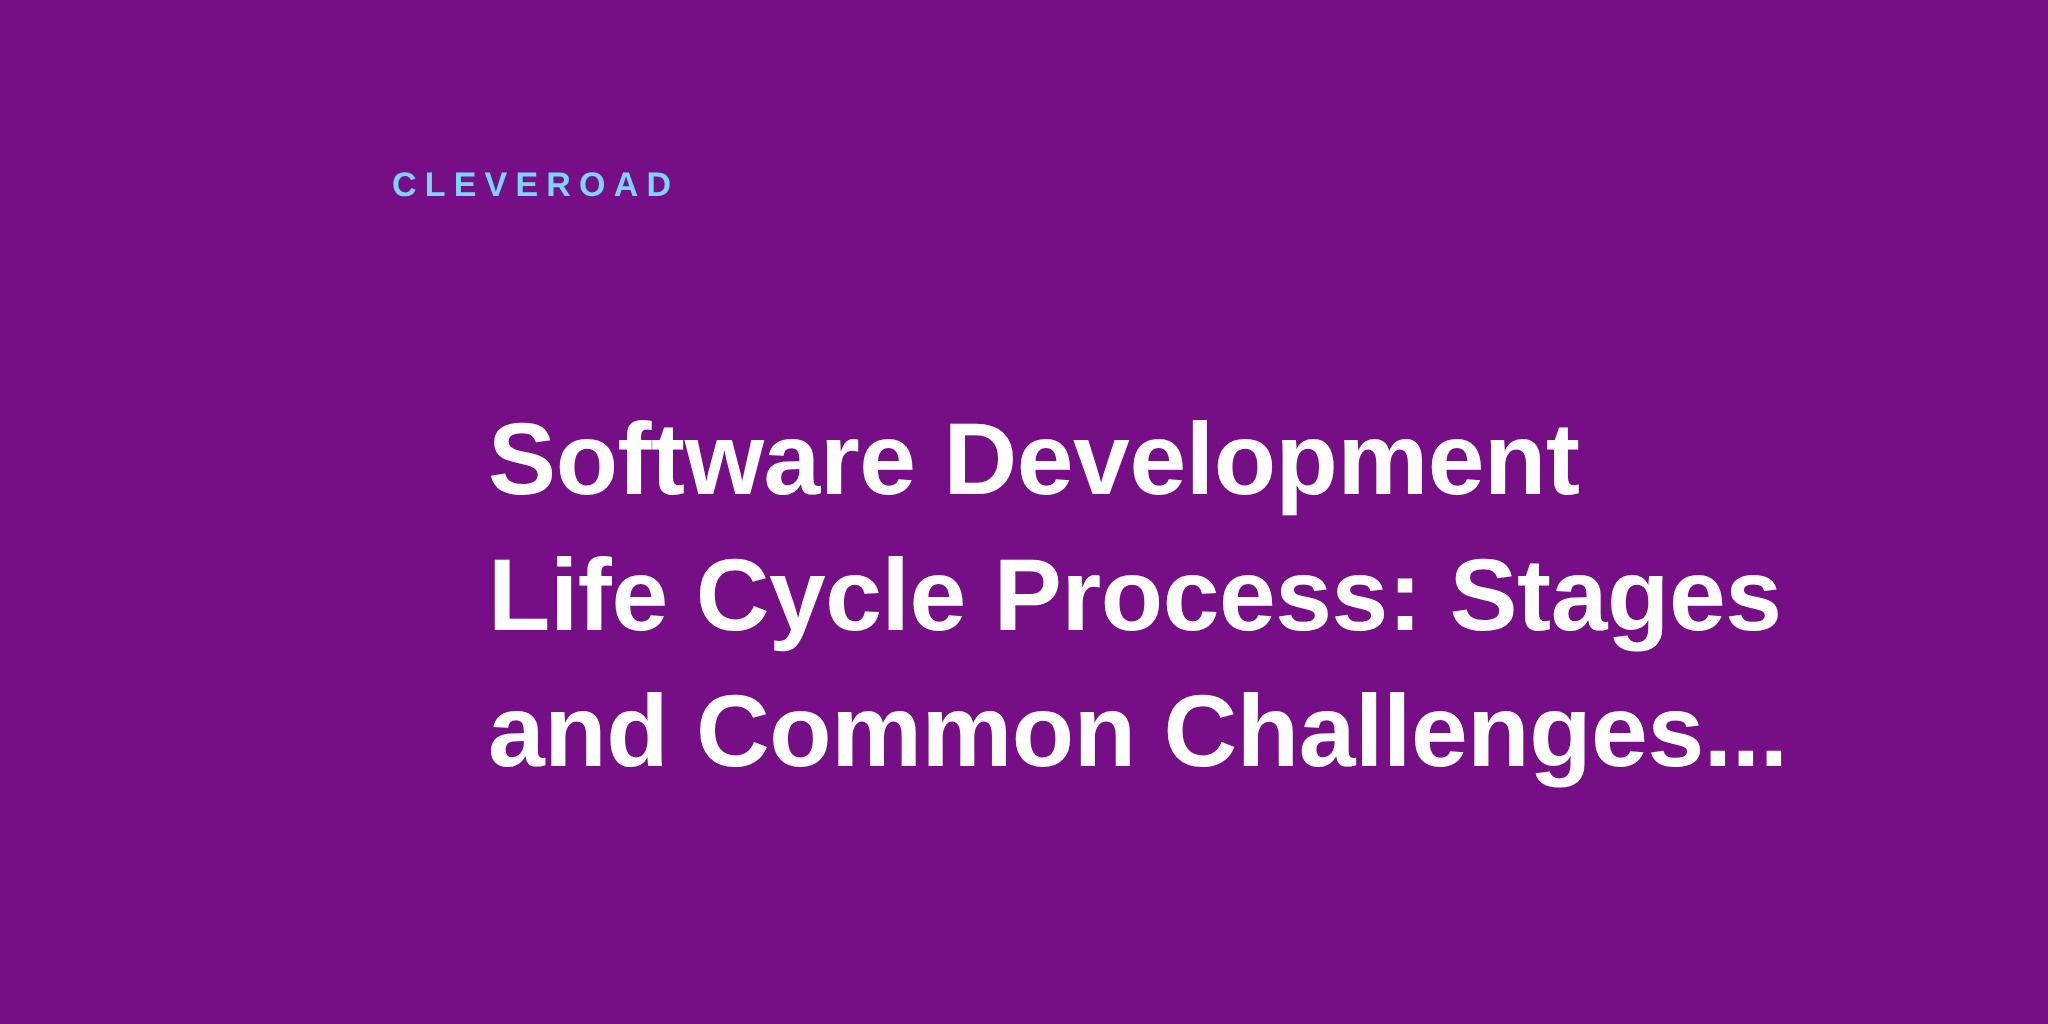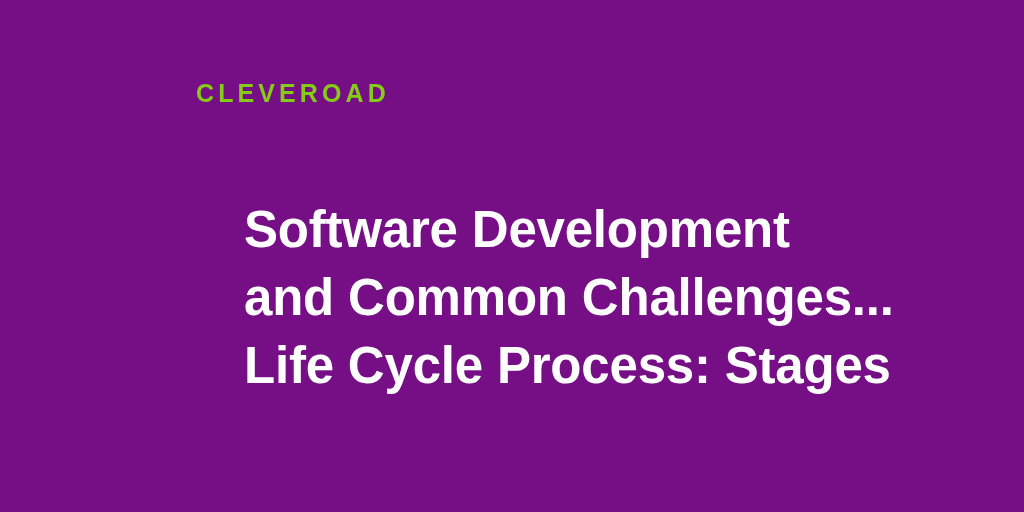--- a/index.html
+++ b/index.html
@@ -24,25 +24,25 @@
     background: #760E86;
     overflow: hidden;
   }
 
   
   .brand {
     position: absolute;
     left: 196px;
     top: 80px;
     font-family: "Liberation Sans", sans-serif;
-    font-size: 25px;
+    font-size: 17px;
     font-weight: 700;
     letter-spacing: 4.1px;
     line-height: 26px;
-    color: #84cc16;
+    color: #7dd3fc;
     white-space: nowrap;
     -webkit-font-smoothing: antialiased;
   }
 
   
   .headline {
     position: absolute;
     left: 196px;
     top: 196px;
     width: 680px;
@@ -65,17 +65,17 @@
 </style>
 </head>
 <body>
 
 <div class="card">
 
   <div class="brand">CLEVEROAD</div>
 
   <h1 class="headline">
     <span class="line">Software Development</span>
+    <span class="line">Life Cycle Process: Stages</span>
     <span class="line">and Common Challenges...</span>
-    <span class="line">Life Cycle Process: Stages</span>
   </h1>
 
 </div>
 
 </body></html>

